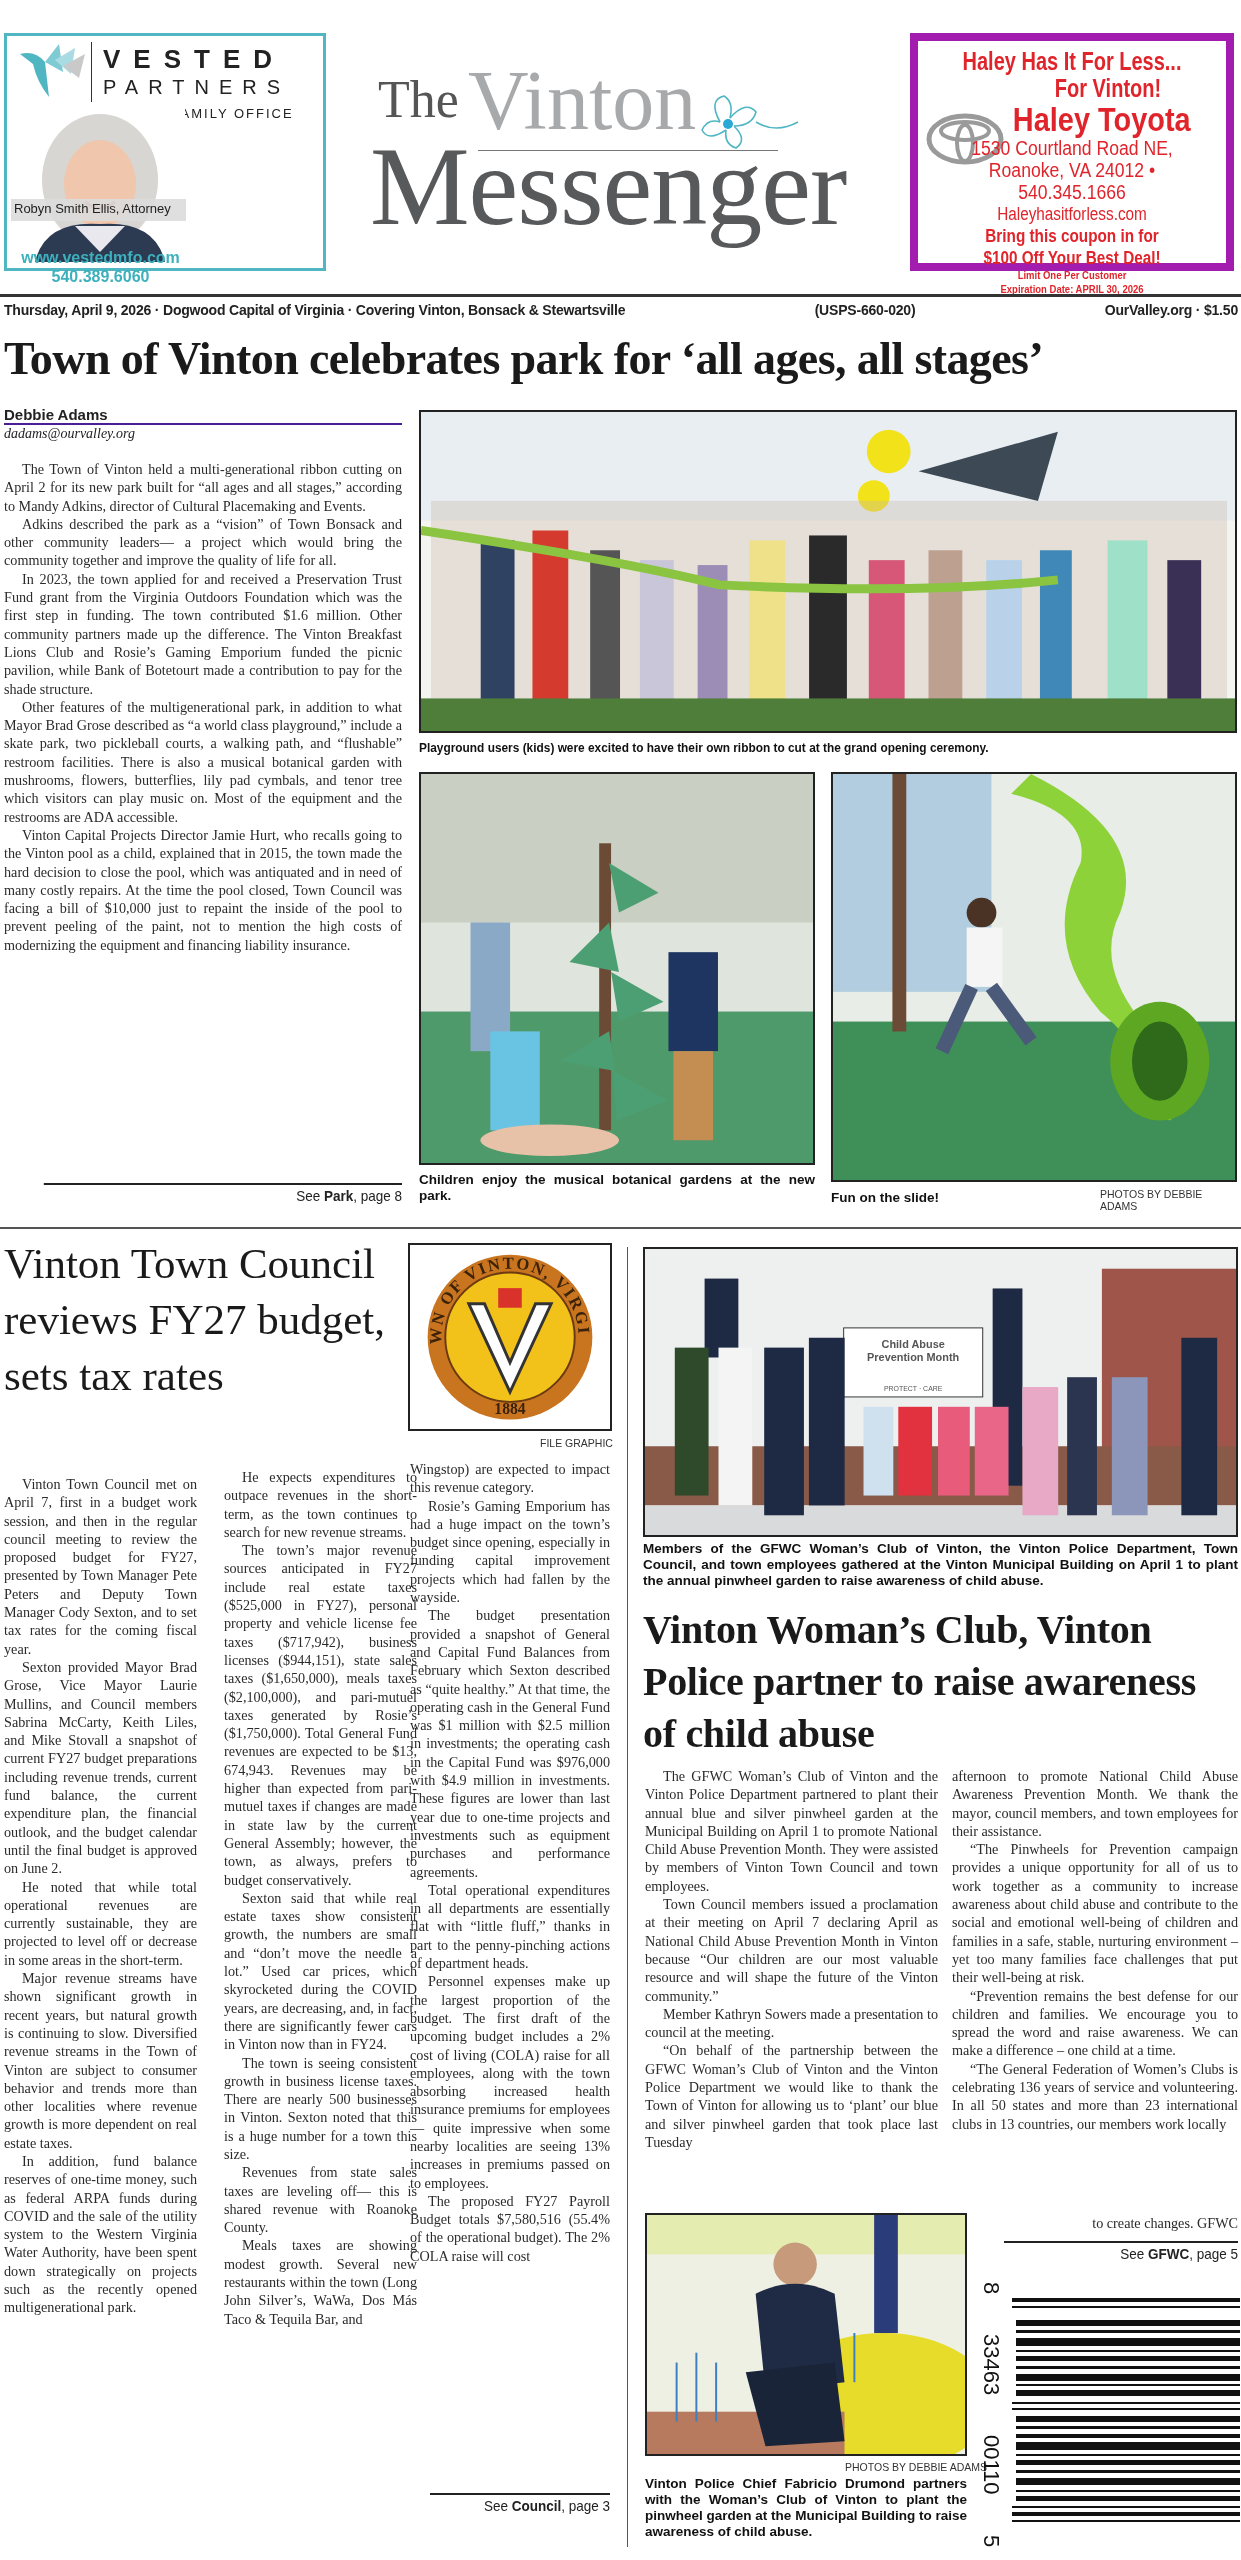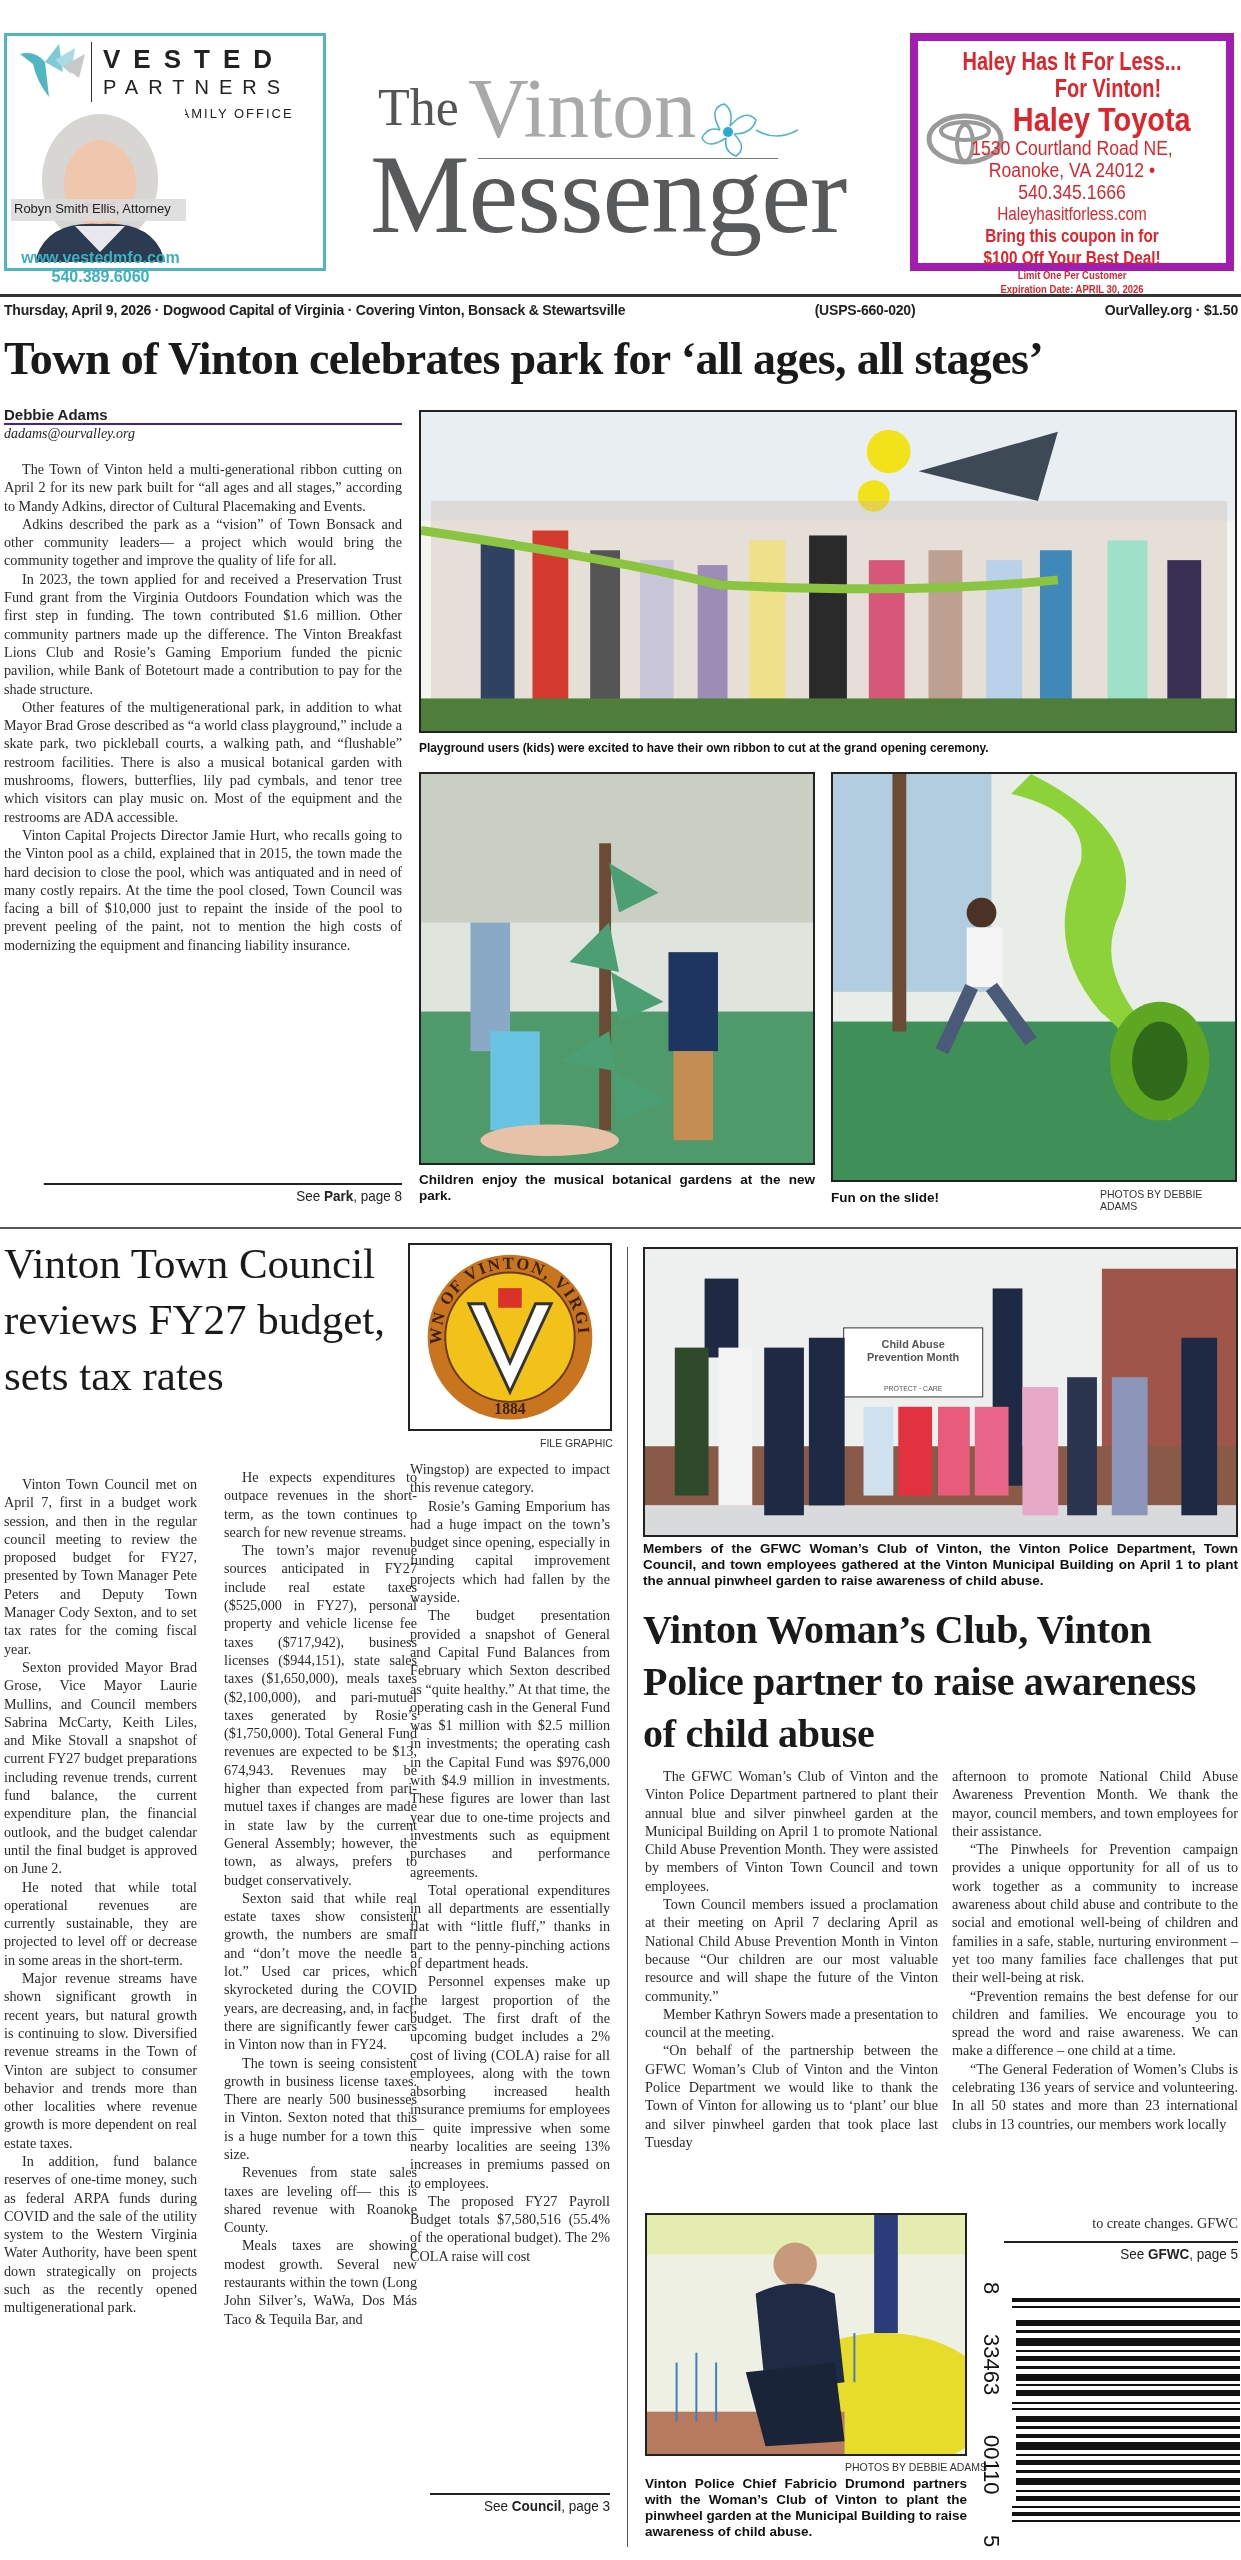--- a/index.html
+++ b/index.html
@@ -15,21 +15,21 @@
   .ad-vested .bird { position: absolute; left: 8px; top: 6px; width: 70px; height: 60px; }
   .ad-vested .divider { position: absolute; left: 84px; top: 6px; width: 1px; height: 60px; background: #333; }
   .ad-vested .portrait { position: absolute; left: 8px; top: 66px; width: 170px; height: 160px; }
   .ad-vested .caption { position: absolute; left: 4px; top: 163px; width: 175px; height: 22px; background: rgba(220,220,220,.9); font-family: "Liberation Sans", sans-serif; font-size: 13px; color: #222; padding: 2px 3px; }
   .ad-vested .url { position: absolute; left: 6px; top: 192px; width: 175px; text-align: center; font-family: "Liberation Sans", sans-serif; font-weight: bold; font-size: 16px; color: #3db0bd; line-height: 19px; margin-top: 20px; }
   .ad-vested .services { position: absolute; left: 183px; top: 72px; width: 86px; height: 160px; box-shadow: -6px 4px 6px rgba(0,0,0,.35); background: #fff; }
   .svc { height: 40px; display: flex; align-items: center; justify-content: center; font-family: "Liberation Sans", sans-serif; font-size: 14px; }
   .svc.filled { background: #4fb6c2; color: #fff; height: 24px; }
   .svc.plain { color: #3db0bd; height: 56px; }
 
-  .logo { left: 370px; top: 60px; width: 500px; height: 210px; }
+  .logo { left: 370px; top: 52px; width: 500px; height: 210px; }
   .logo .the { position: absolute; left: 8px; top: 18px; font-size: 52px; color: #555; }
   .logo .vinton { position: absolute; left: 98px; top: 0px; font-size: 84px; color: #a8a9ab; }
   .logo .rule { position: absolute; left: 108px; top: 98px; width: 300px; height: 1px; background: #777; }
   .logo .messenger { position: absolute; left: 0px; top: 70px; font-size: 112px; color: #58595b; letter-spacing: -1px; }
   .logo .flower { position: absolute; left: 310px; top: 30px; width: 120px; height: 80px; }
 
   .ad-haley { left: 910px; top: 33px; width: 324px; height: 238px; border: 8px solid #a21caf; text-align: center; color: #e0242b; font-family: "Liberation Sans", sans-serif; font-weight: bold; }
   .ad-haley .l1 { font-size: 25px; line-height: 28px; margin-top: 6px; transform: scaleX(.8); }
   .ad-haley .l2 { font-size: 25px; line-height: 26px; transform: scaleX(.8); padding-left: 90px; }
   .ad-haley .l3 { font-size: 34px; line-height: 36px; transform: scaleX(.85); padding-left: 70px; }

